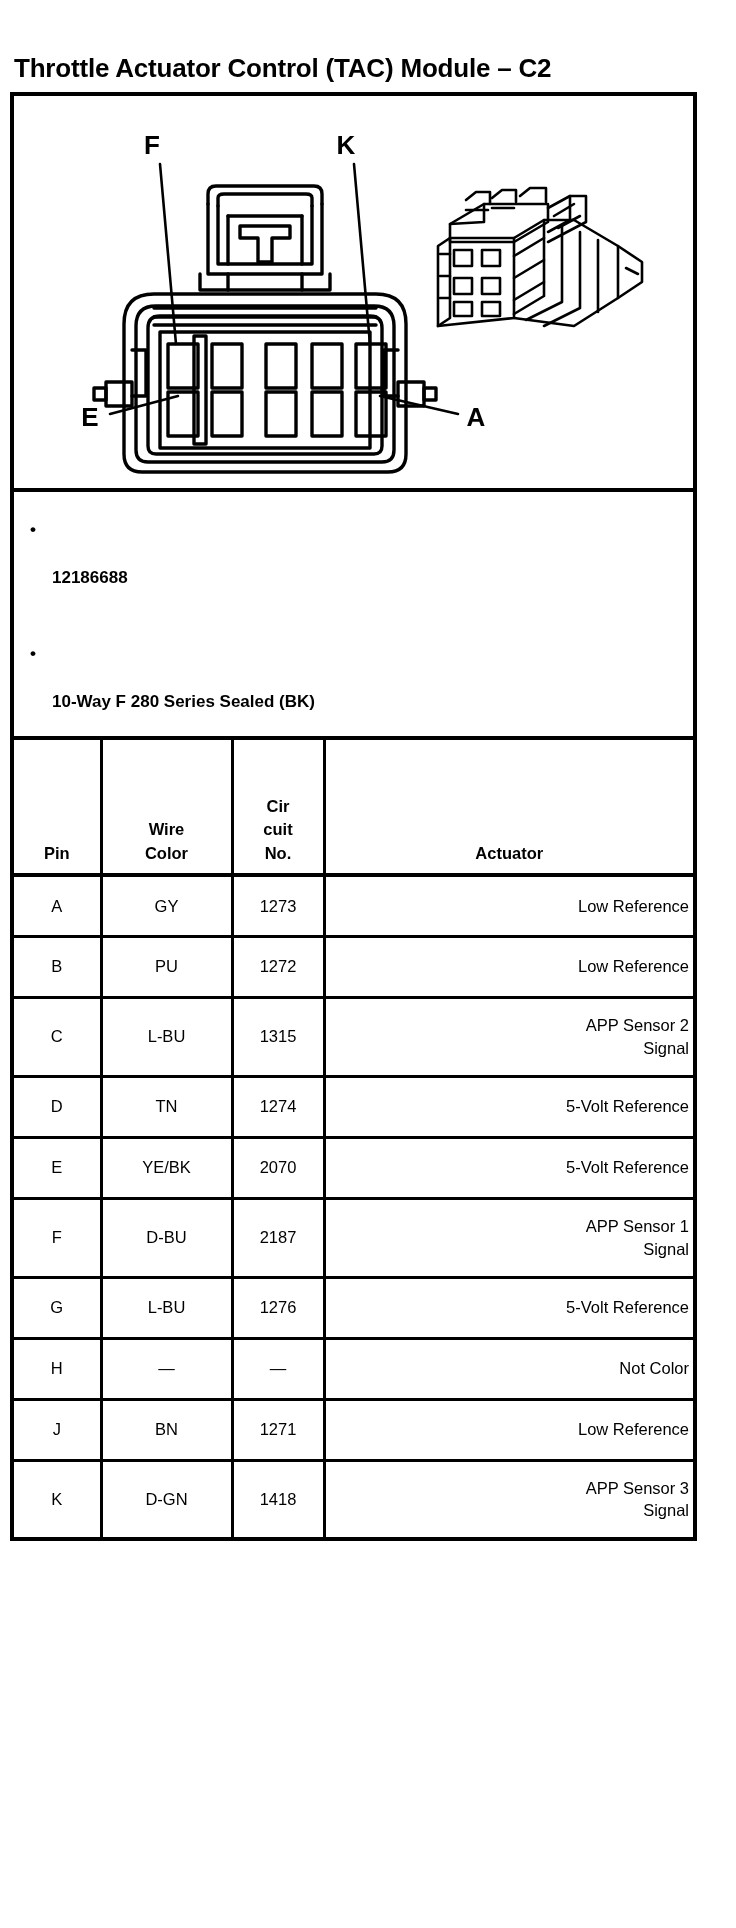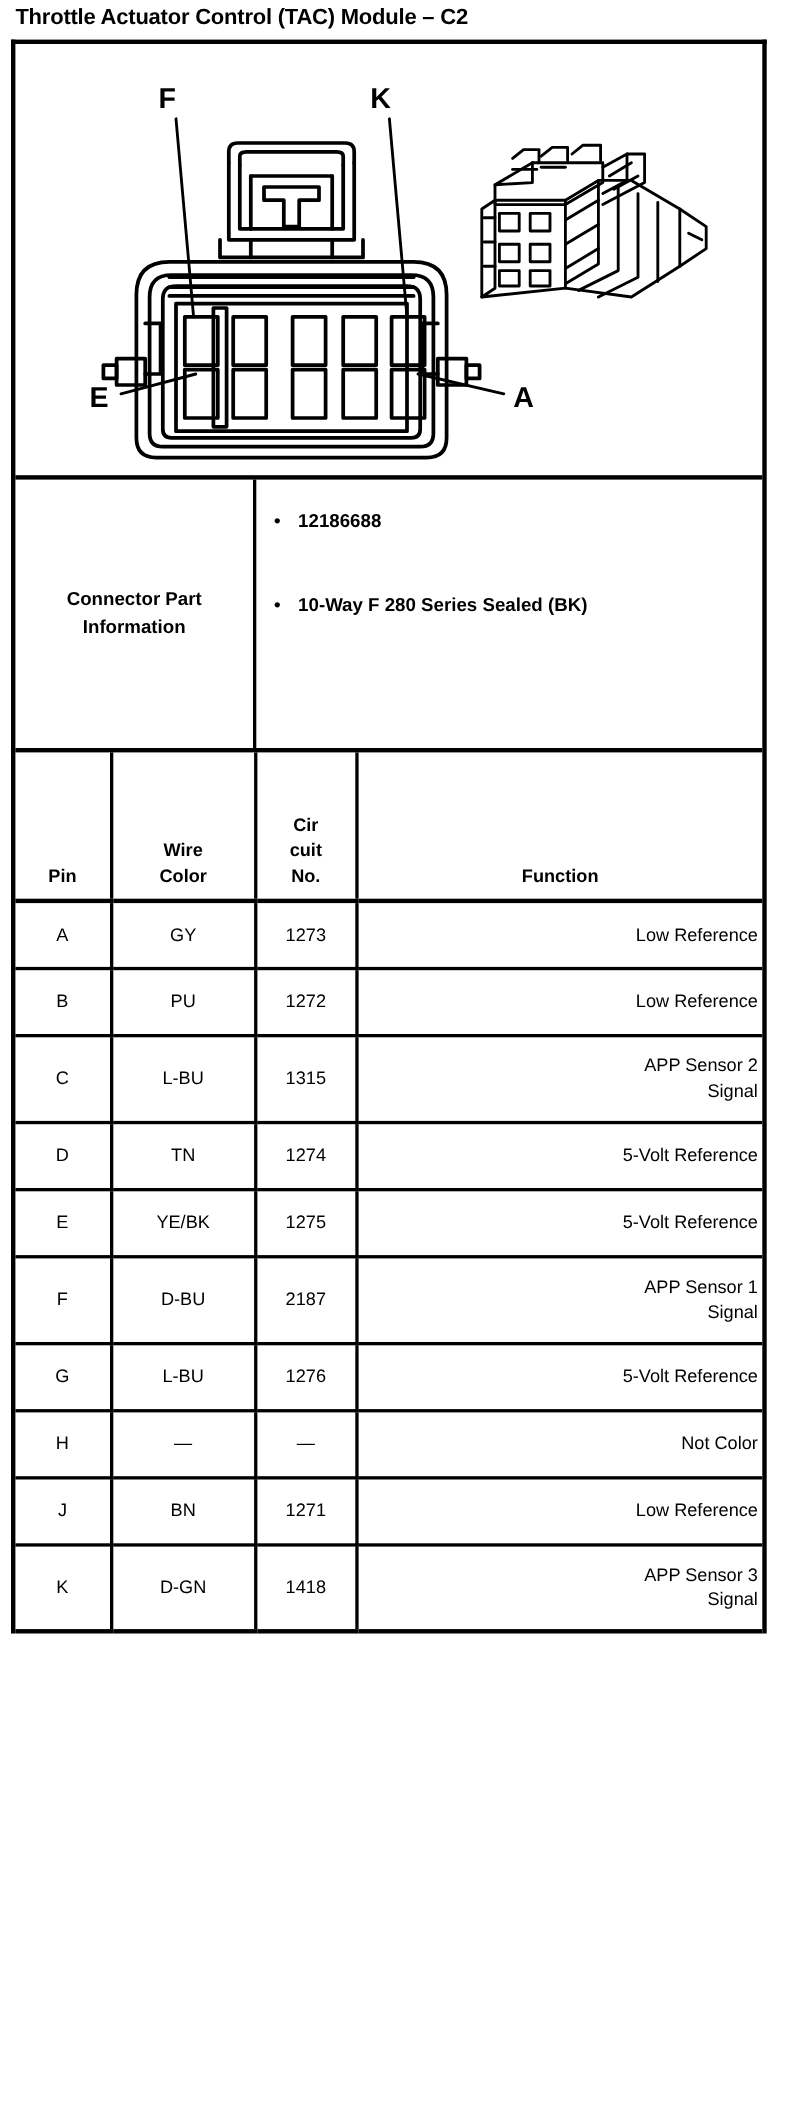--- a/index.html
+++ b/index.html
@@ -16,25 +16,26 @@
     overflow: hidden;
   }
 
   .page {
     width: 736px;
     position: relative;
   }
 
   
   .doc-title {
-    font-size: 20px;
+    font-size: 26px;
     font-weight: bold;
     letter-spacing: -0.2px;
     padding: 5px 12px 8px 14px;
     white-space: nowrap;
+    margin-top: 48px;
   }
 
   
   .frame {
     margin: 0 0 0 10px;
     width: 687px;
     border: 4px solid #000;
     border-bottom: none;
     box-sizing: border-box;
     background: #fff;
@@ -93,20 +94,21 @@
   .bullet-line:last-child { margin-bottom: 0; }
   .bullet-dot {
     flex: 0 0 auto;
     width: 28px;
     font-size: 17px;
     line-height: 1.42;
   }
   .bullet-text {
     flex: 1 1 auto;
     text-indent: -6px;
+    margin-top: 48px;
   }
 
   
   .pin-table {
     width: 100%;
     border-collapse: collapse;
     table-layout: fixed;
   }
   .pin-table col.c-pin      { width: 87px; }
   .pin-table col.c-wire     { width: 131px; }
@@ -262,23 +264,20 @@
         </g>
 
         <text x="138" y="58" font-family="Liberation Sans, sans-serif" font-size="26" font-weight="bold" fill="#000" text-anchor="middle">F</text>
         <text x="332" y="58" font-family="Liberation Sans, sans-serif" font-size="26" font-weight="bold" fill="#000" text-anchor="middle">K</text>
         <text x="76" y="330" font-family="Liberation Sans, sans-serif" font-size="26" font-weight="bold" fill="#000" text-anchor="middle">E</text>
         <text x="462" y="330" font-family="Liberation Sans, sans-serif" font-size="26" font-weight="bold" fill="#000" text-anchor="middle">A</text>
       </svg>
     </div>
 
     <div class="cpi-row">
-      <div class="cpi-label-cell">
-        <div class="t">Connector Part Information</div>
-      </div>
       <div class="cpi-value-cell">
         <div class="bullet-line">
           <span class="bullet-dot">•</span>
           <span class="bullet-text">12186688</span>
         </div>
         <div class="bullet-line">
           <span class="bullet-dot">•</span>
           <span class="bullet-text">10-Way F 280 Series Sealed (BK)</span>
         </div>
       </div>
@@ -299,21 +298,21 @@
           <th class="h-wire">
             <span>Wire</span><br>
             <span>Color</span>
           </th>
           <th class="h-circuit">
             <span>Cir</span><br>
             <span>cuit</span><br>
             <span>No.</span>
           </th>
           <th class="h-function">
-            <span>Function</span>
+            <span>Actuator</span>
           </th>
         </tr>
       </thead>
       <tbody>
           <tr>
             <td class="cell-pin">A</td>
             <td class="cell-wire">GY</td>
             <td class="cell-circuit">1273</td>
             <td class="cell-function">Low Reference</td>
           </tr>
@@ -331,21 +330,21 @@
           </tr>
           <tr>
             <td class="cell-pin">D</td>
             <td class="cell-wire">TN</td>
             <td class="cell-circuit">1274</td>
             <td class="cell-function">5-Volt Reference</td>
           </tr>
           <tr>
             <td class="cell-pin">E</td>
             <td class="cell-wire">YE/BK</td>
-            <td class="cell-circuit">1275</td>
+            <td class="cell-circuit">2070</td>
             <td class="cell-function">5-Volt Reference</td>
           </tr>
           <tr class="two-line">
             <td class="cell-pin">F</td>
             <td class="cell-wire">D-BU</td>
             <td class="cell-circuit">2187</td>
             <td class="cell-function">APP Sensor 1<br>Signal</td>
           </tr>
           <tr>
             <td class="cell-pin">G</td>

